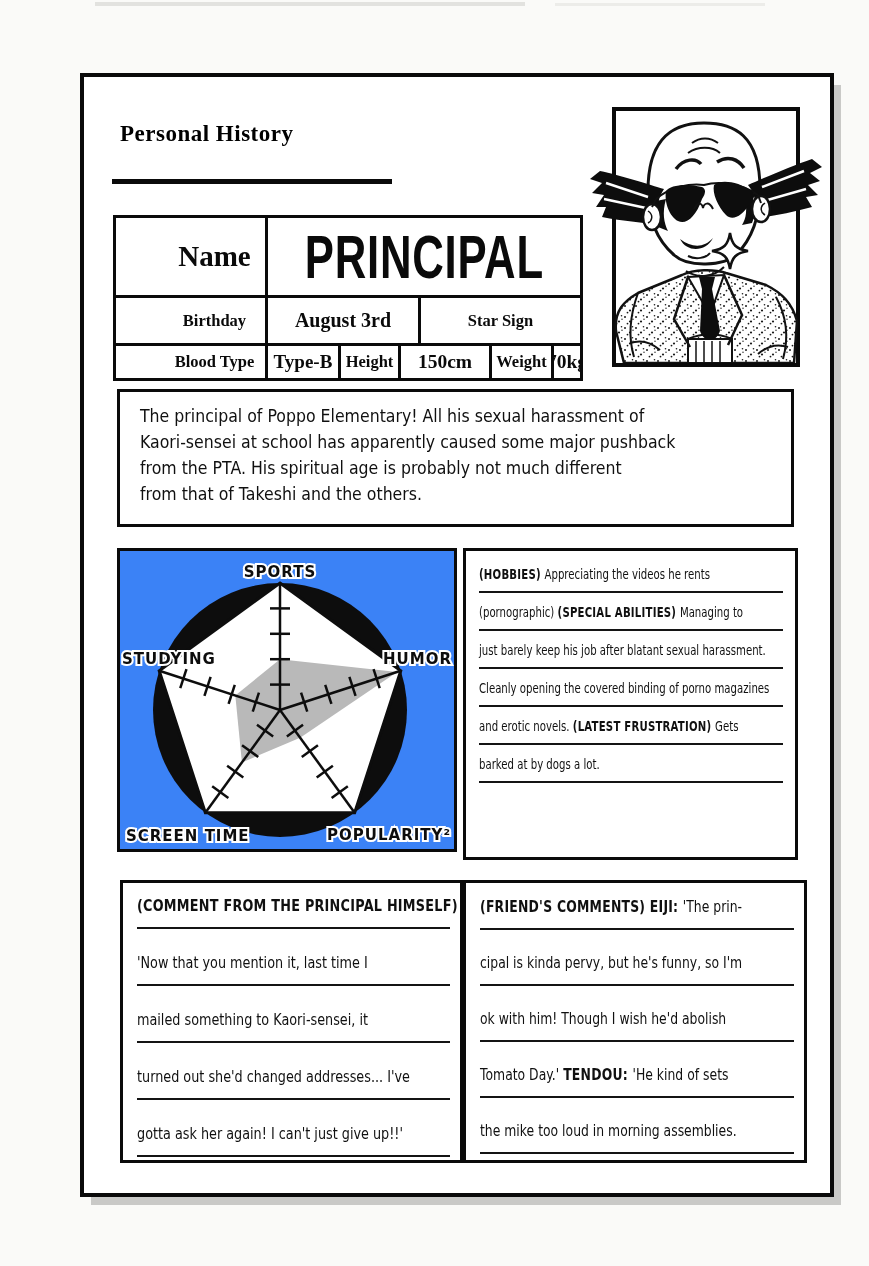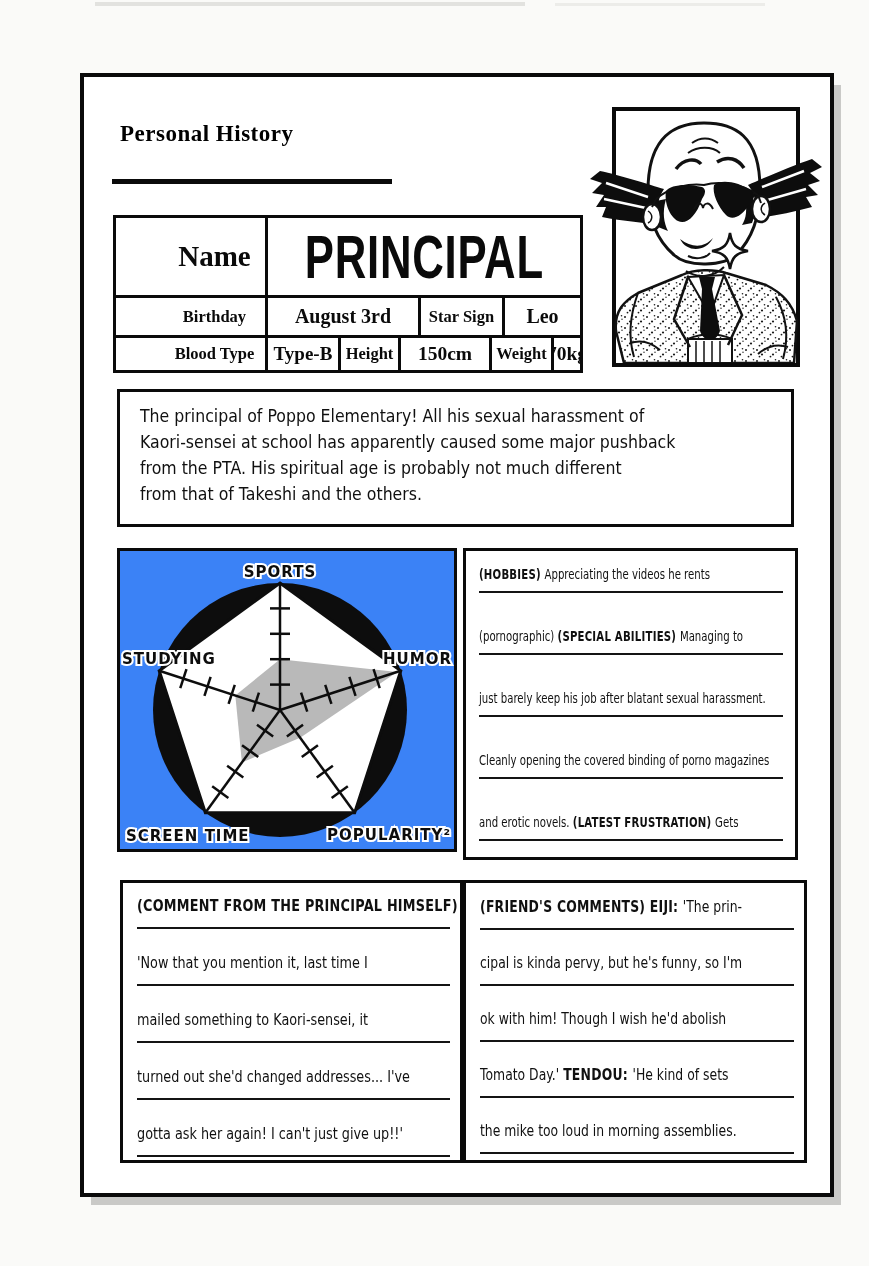--- a/index.html
+++ b/index.html
@@ -41,21 +41,21 @@
 
   
   .ptable {
     position: absolute; left: 29px; top: 138px; width: 470px;
     border: 3px solid #0a0a0a; background: #fff;
     font-family: "Liberation Serif", serif; font-weight: bold; color: #0a0a0a;
   }
   .trow { display: flex; border-bottom: 3px solid #0a0a0a; padding-left: 48px; }
   .trow:last-child { border-bottom: none; }
   .trow.r1 { height: 80px; }
-  .trow.r2 { height: 40px; justify-content: flex-end; }
+  .trow.r2 { height: 48px; justify-content: flex-end; }
   .trow.r3 { height: 32px; }
   .tcell {
     border-right: 3px solid #0a0a0a;
     display: flex; align-items: center; justify-content: center;
     text-align: center; overflow: hidden; white-space: nowrap;
   }
   .tcell:last-child { border-right: none; flex: 1; }
   .lbl { font-size: 16.5px; }
   .val { font-size: 20px; }
   .w104 { width: 104px; flex: none; }
@@ -90,21 +90,21 @@
   .axis-label {
     font-family: "DejaVu Sans", sans-serif; font-size: 15px; font-weight: bold;
     letter-spacing: 1px; fill: #0d0d0d;
     stroke: #fff; stroke-width: 4px; paint-order: stroke;
   }
 
   .hobbies-box {
     position: absolute; left: 379px; top: 471px; width: 335px; height: 312px;
     border: 3px solid #0a0a0a; padding: 14px 12px 0 13px; overflow: hidden;
   }
-  .hl { border-bottom: 2px solid #141414; padding-bottom: 7px; margin-bottom: 34px;
+  .hl { border-bottom: 2px solid #141414; padding-bottom: 7px; margin-bottom: 10px;
         font-size: 14.5px; line-height: 19px; white-space: nowrap; overflow: visible; }
   .hl .scale { display: inline-block; transform: scaleX(.7); transform-origin: 0 50%; }
 
   
   .cbox-l {
     position: absolute; left: 36px; top: 803px; width: 343px; height: 283px;
     border: 3px solid #0a0a0a; padding: 12px 10px 0 14px; overflow: hidden;
   }
   .cbox-r {
     position: absolute; left: 379px; top: 803px; width: 344px; height: 283px;
@@ -200,21 +200,20 @@
     <div class="trow r1">
       <div class="tcell lbl name-l w104">Name</div>
       <div class="tcell val">
         <span class="principal">PRINCIPAL</span>
       </div>
     </div>
     <div class="trow r2">
       <div class="tcell lbl w104">Birthday</div>
       <div class="tcell val w153">August 3rd</div>
       <div class="tcell lbl w84">Star Sign</div>
-      <div class="tcell val">Leo</div>
     </div>
     <div class="trow r3">
       <div class="tcell lbl w104">Blood Type</div>
       <div class="tcell val w73" style="font-size:19px">Type-B</div>
       <div class="tcell lbl w60">Height</div>
       <div class="tcell val w91" style="font-size:19.5px">150cm</div>
       <div class="tcell lbl w62">Weight</div>
       <div class="tcell val" style="font-size:19.5px">70kg</div>
     </div>
   </div>

